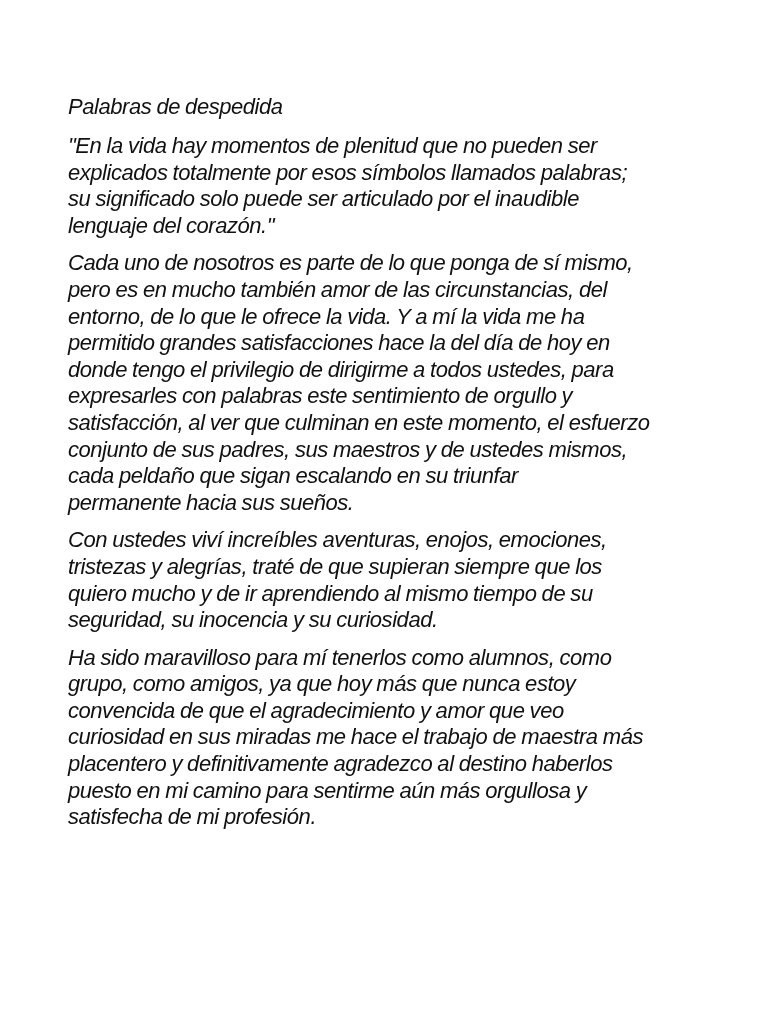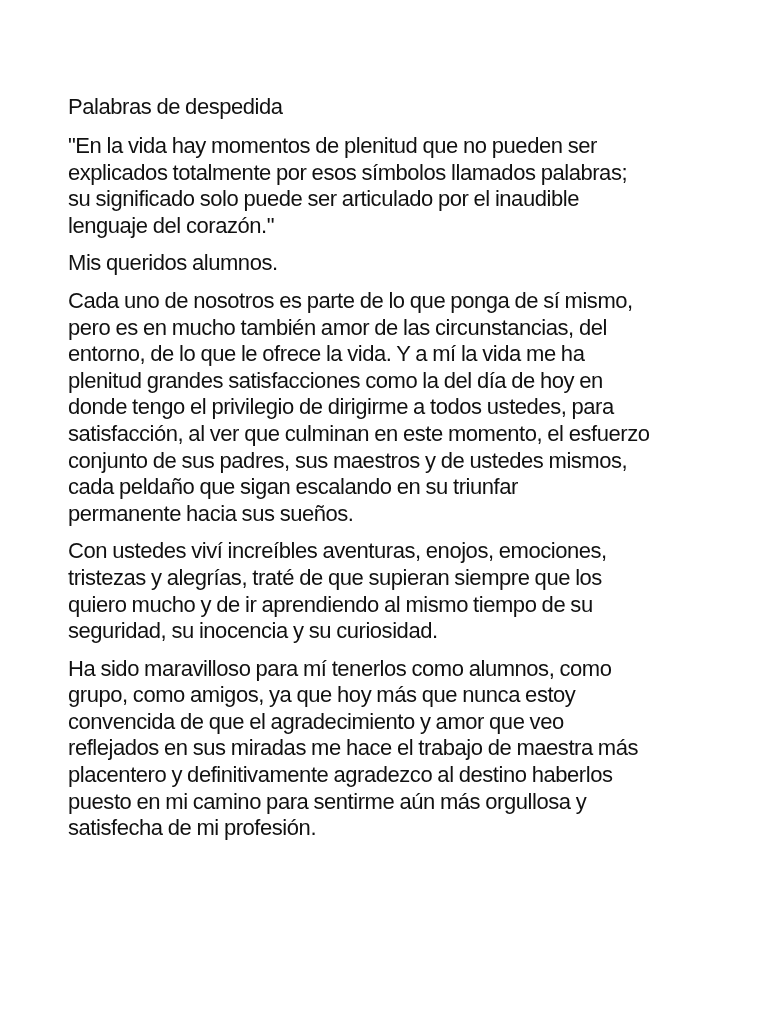--- a/index.html
+++ b/index.html
@@ -17,20 +17,21 @@
       position: absolute;
       left: 68px;
       top: 92px;
       width: 640px;
       color: #111111;
       font-family: "Liberation Sans", sans-serif;
       font-size: 22px;
       line-height: 26.6px;
       letter-spacing: -0.45px;
       word-spacing: -0.5px;
+      font-style: italic;
     }
     .title {
       margin: 0 0 11px 0;
       font-size: 22px;
       font-weight: normal;
       line-height: 30px;
     }
     .para {
       margin: 0 0 11px 0;
     }
@@ -45,45 +46,43 @@
 <div class="page">
   <h1 class="title">Palabras de despedida</h1>
 
   <p class="para">
     <span class="line">"En la vida hay momentos de plenitud que no pueden ser</span>
     <span class="line">explicados totalmente por esos símbolos llamados palabras;</span>
     <span class="line">su significado solo puede ser articulado por el inaudible</span>
     <span class="line">lenguaje del corazón."</span>
   </p>
 
-  <p class="para">
-    <span class="line">Mis queridos alumnos.</span>
-  </p>
 
   <p class="para">
     <span class="line">Cada uno de nosotros es parte de lo que ponga de sí mismo,</span>
     <span class="line">pero es en mucho también amor de las circunstancias, del</span>
     <span class="line">entorno, de lo que le ofrece la vida. Y a mí la vida me ha</span>
-    <span class="line">plenitud grandes satisfacciones como la del día de hoy en</span>
+    <span class="line">permitido grandes satisfacciones hace la del día de hoy en</span>
     <span class="line">donde tengo el privilegio de dirigirme a todos ustedes, para</span>
+    <span class="line">expresarles con palabras este sentimiento de orgullo y</span>
     <span class="line">satisfacción, al ver que culminan en este momento, el esfuerzo</span>
     <span class="line">conjunto de sus padres, sus maestros y de ustedes mismos,</span>
     <span class="line">cada peldaño que sigan escalando en su triunfar</span>
     <span class="line">permanente hacia sus sueños.</span>
   </p>
 
   <p class="para">
     <span class="line">Con ustedes viví increíbles aventuras, enojos, emociones,</span>
     <span class="line">tristezas y alegrías, traté de que supieran siempre que los</span>
     <span class="line">quiero mucho y de ir aprendiendo al mismo tiempo de su</span>
     <span class="line">seguridad, su inocencia y su curiosidad.</span>
   </p>
 
   <p class="para">
     <span class="line">Ha sido maravilloso para mí tenerlos como alumnos, como</span>
     <span class="line">grupo, como amigos, ya que hoy más que nunca estoy</span>
     <span class="line">convencida de que el agradecimiento y amor que veo</span>
-    <span class="line">reflejados en sus miradas me hace el trabajo de maestra más</span>
+    <span class="line">curiosidad en sus miradas me hace el trabajo de maestra más</span>
     <span class="line">placentero y definitivamente agradezco al destino haberlos</span>
     <span class="line">puesto en mi camino para sentirme aún más orgullosa y</span>
     <span class="line">satisfecha de mi profesión.</span>
   </p>
 </div>
 
 </body></html>

